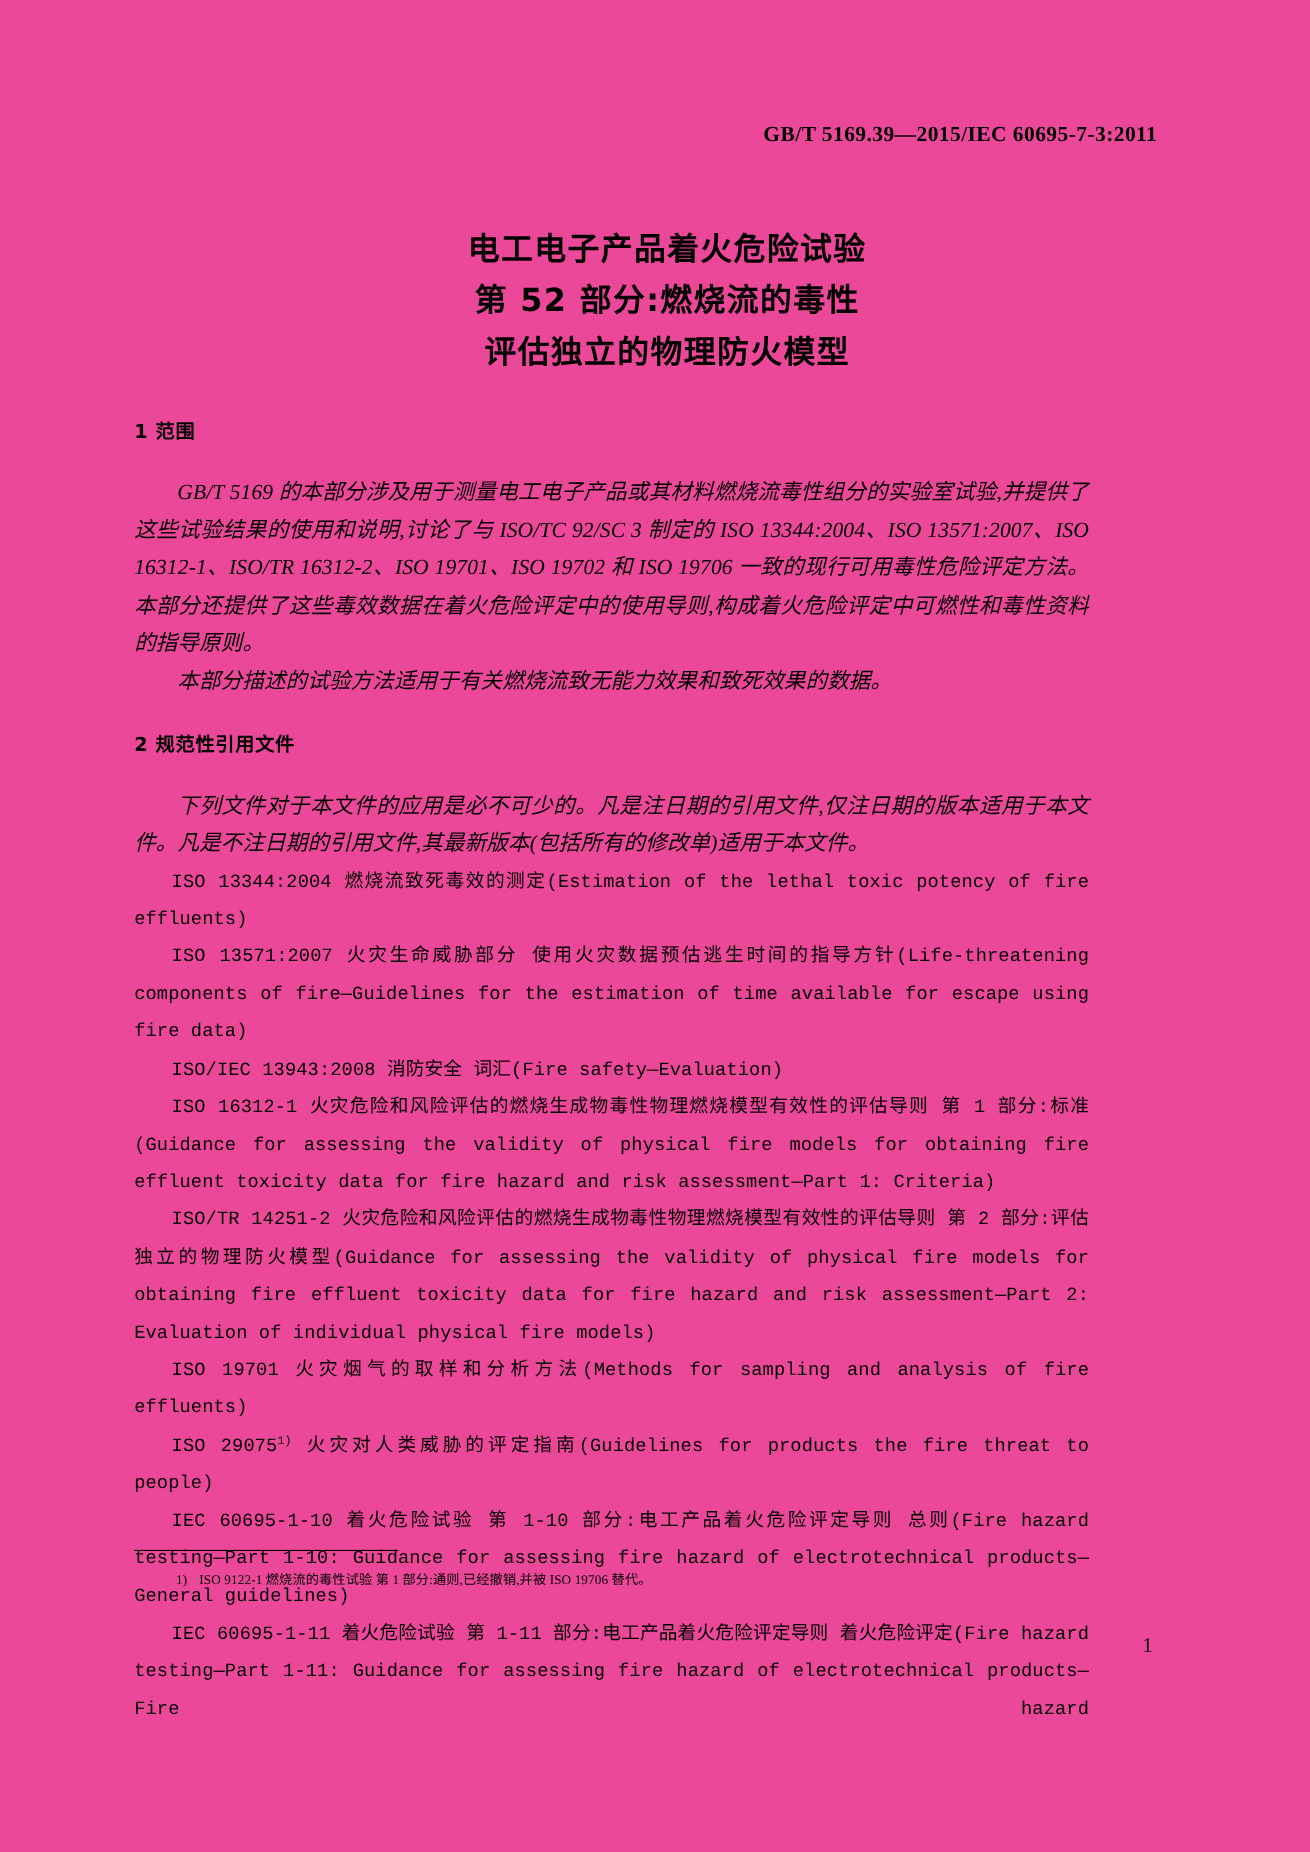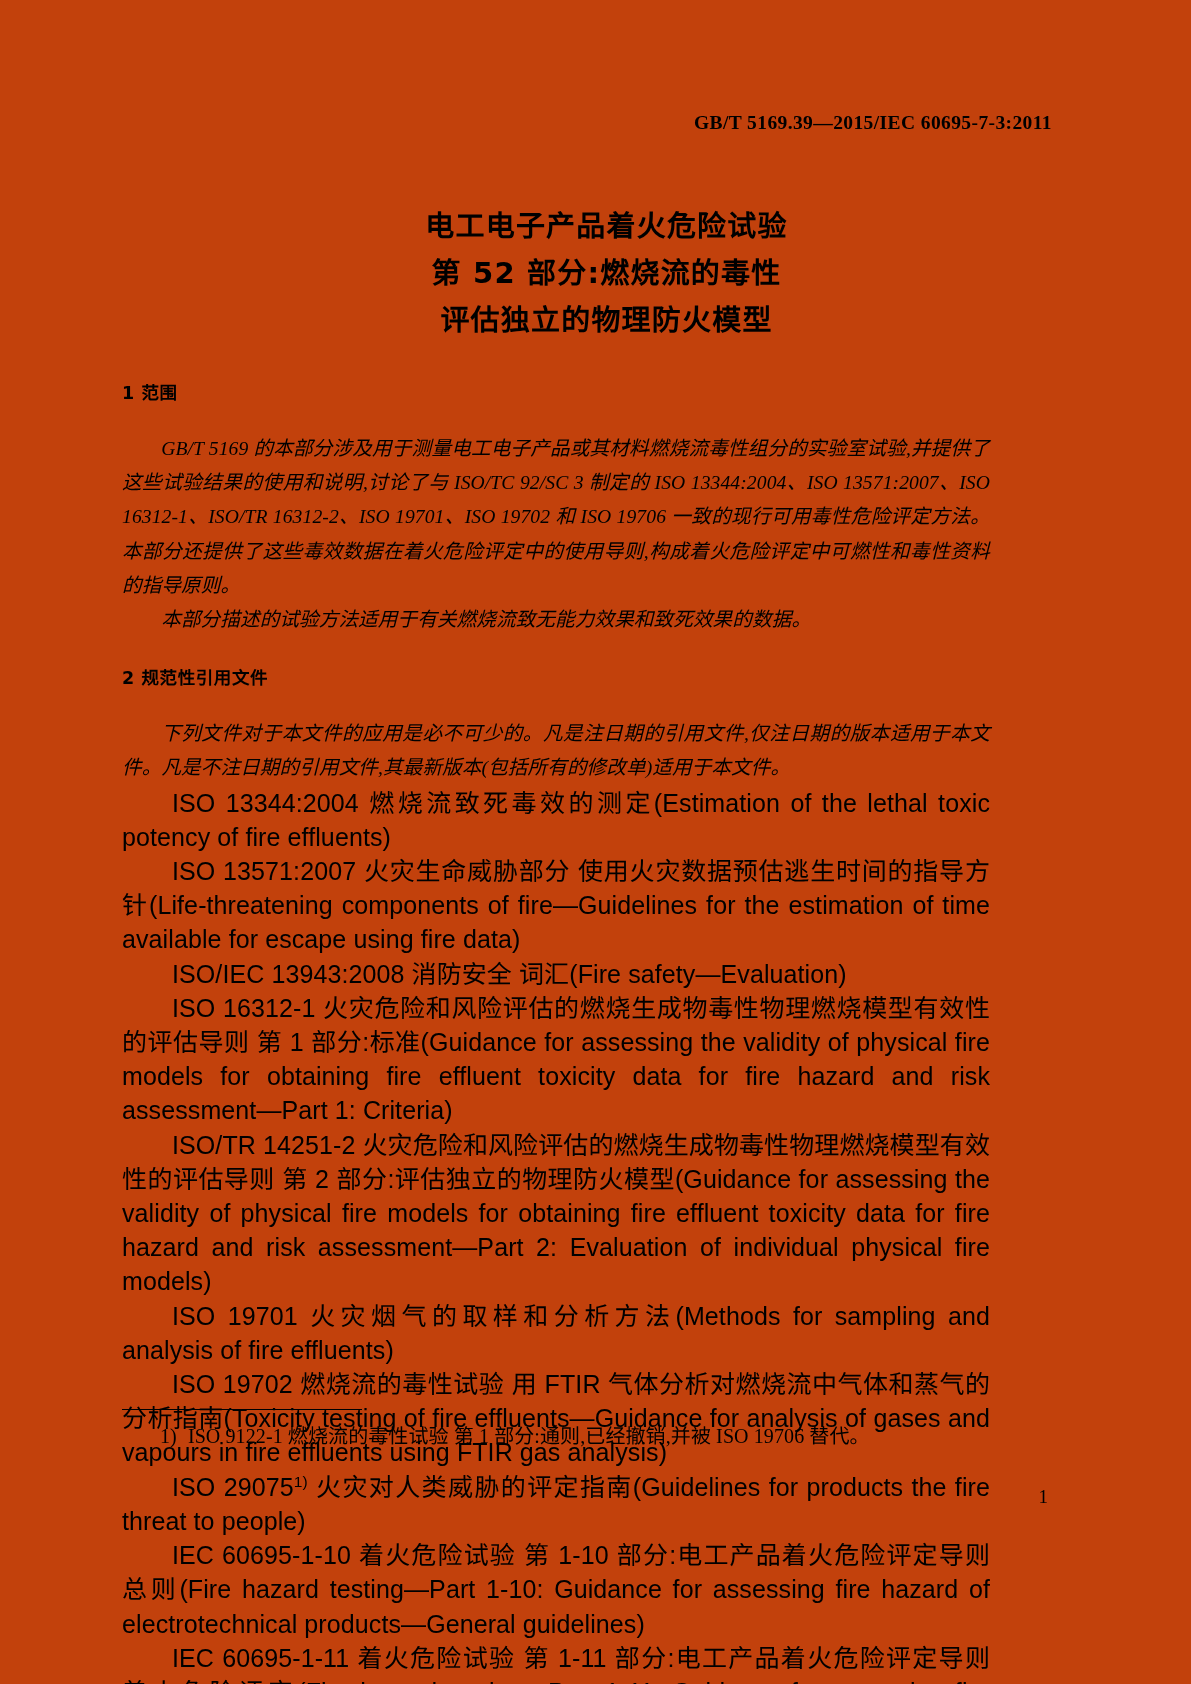--- a/index.html
+++ b/index.html
@@ -10,21 +10,21 @@
   }
   body {
     font-family: "Liberation Serif", "DejaVu Serif", serif;
     color: #000000;
   }
   #page {
     position: relative;
     width: 1191px;
     height: 1684px;
     margin: 0 auto;
-    background: #c2410c;
+    background: #ec4899;
     overflow: hidden;
     box-sizing: border-box;
   }
 
   
   .running-header {
     position: absolute;
     top: 112px;
     right: 139px;
     font-family: "Liberation Serif", "DejaVu Serif", serif;
@@ -84,22 +84,22 @@
     letter-spacing: 0.1px;
     text-indent: 2em;
     font-style: italic;
   }
   p.body.tight { text-align: left; }
 
   
   p.refentry {
     margin: 0;
     padding: 0;
-    font-family: Liberation Sans, sans-serif;
-    font-size: 25px;
+    font-family: Liberation Mono, monospace;
+    font-size: 17px;
     line-height: 34.2px;
     text-align: justify;
     text-justify: inter-character;
     text-indent: 2em;
     letter-spacing: 0.1px;
   }
   p.refentry.lastline-left { text-align-last: left; }
   p.refentry.spread { text-align-last: justify; }
   sup.fn { font-size: 0.62em; vertical-align: super; line-height: 0; }
 
@@ -111,21 +111,21 @@
     width: 240px;
     height: 0;
     border-top: 1px solid #000000;
   }
   .footnote {
     position: absolute;
     left: 160px;
     top: 1423px;
     width: 830px;
     font-family: "Liberation Serif", "DejaVu Serif", serif;
-    font-size: 20px;
+    font-size: 12px;
     line-height: 26px;
     letter-spacing: 0.1px;
     white-space: nowrap;
   }
   .footnote .fn-num { margin-right: 11px; }
 
   
   .page-number {
     position: absolute;
     right: 143px;
@@ -158,21 +158,20 @@
     <h2 class="clause">2  规范性引用文件</h2>
     <div class="gap-after-h2"></div>
     <p class="body">下列文件对于本文件的应用是必不可少的。凡是注日期的引用文件,仅注日期的版本适用于本文件。凡是不注日期的引用文件,其最新版本(包括所有的修改单)适用于本文件。</p>
 
     <p class="refentry lastline-left">ISO 13344:2004  燃烧流致死毒效的测定(Estimation of the lethal toxic potency of fire effluents)</p>
     <p class="refentry lastline-left">ISO 13571:2007  火灾生命威胁部分  使用火灾数据预估逃生时间的指导方针(Life-threatening components of fire—Guidelines for the estimation of time available for escape using fire data)</p>
     <p class="refentry lastline-left">ISO/IEC 13943:2008  消防安全  词汇(Fire safety—Evaluation)</p>
     <p class="refentry lastline-left">ISO 16312-1  火灾危险和风险评估的燃烧生成物毒性物理燃烧模型有效性的评估导则  第 1 部分:标准(Guidance for assessing the validity of physical fire models for obtaining fire effluent toxicity data for fire hazard and risk assessment—Part 1: Criteria)</p>
     <p class="refentry lastline-left">ISO/TR 14251-2  火灾危险和风险评估的燃烧生成物毒性物理燃烧模型有效性的评估导则  第 2 部分:评估独立的物理防火模型(Guidance for assessing the validity of physical fire models for obtaining fire effluent toxicity data for fire hazard and risk assessment—Part 2: Evaluation of individual physical fire models)</p>
     <p class="refentry lastline-left">ISO 19701  火灾烟气的取样和分析方法(Methods for sampling and analysis of fire effluents)</p>
-    <p class="refentry lastline-left">ISO 19702  燃烧流的毒性试验  用 FTIR 气体分析对燃烧流中气体和蒸气的分析指南(Toxicity testing of fire effluents—Guidance for analysis of gases and vapours in fire effluents using FTIR gas analysis)</p>
 
     <p class="refentry lastline-left"><span>ISO 29075</span><sup class="fn">1)</sup><span>  火灾对人类威胁的评定指南(Guidelines for products the fire threat to people)</span></p>
 
     <p class="refentry lastline-left">IEC 60695-1-10  着火危险试验  第 1-10 部分:电工产品着火危险评定导则  总则(Fire hazard testing—Part 1-10: Guidance for assessing fire hazard of electrotechnical products—General guidelines)</p>
     <p class="refentry spread">IEC 60695-1-11  着火危险试验  第 1-11 部分:电工产品着火危险评定导则  着火危险评定(Fire hazard testing—Part 1-11: Guidance for assessing fire hazard of electrotechnical products—Fire hazard</p>
 
   </div>
 
   <div class="footnote-rule"></div>
   <div class="footnote"><span class="fn-num">1)</span><span>ISO 9122-1 燃烧流的毒性试验  第 1 部分:通则,已经撤销,并被 ISO 19706 替代。</span></div>

